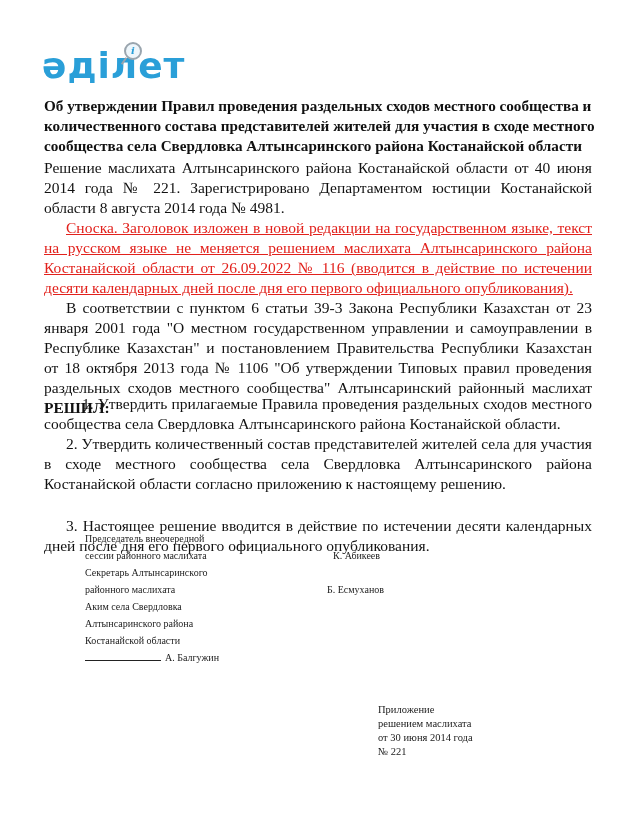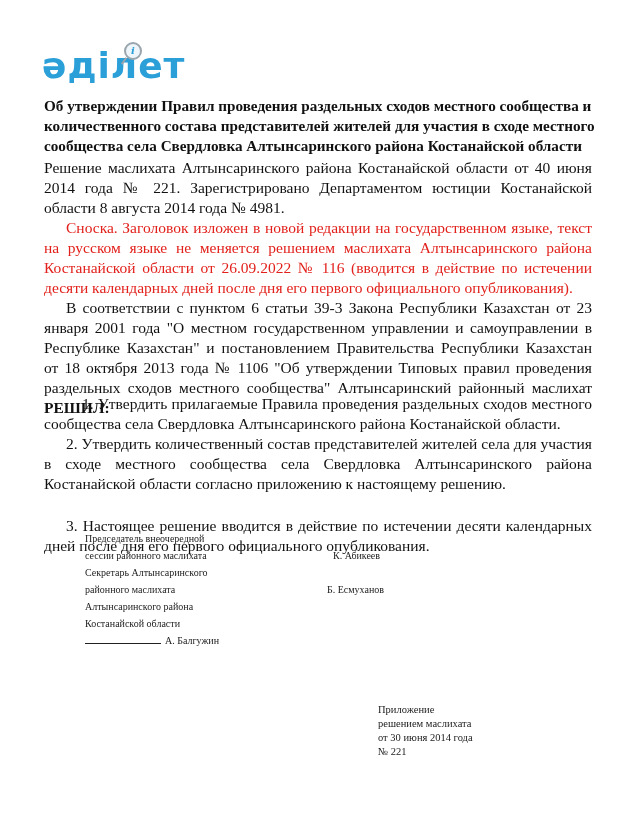--- a/index.html
+++ b/index.html
@@ -22,33 +22,34 @@
 
 <div class="logo">
   <span class="logo-text">әділет</span>
   <span class="logo-mag">i</span>
 </div>
 
 <div class="title">Об утверждении Правил проведения раздельных сходов местного сообщества и количественного состава представителей жителей для участия в сходе местного сообщества села Свердловка Алтынсаринского района Костанайской области</div>
 
 <div class="p" style="top:158px;">Решение маслихата Алтынсаринского района Костанайской области от 40 июня 2014 года № 221. Зарегистрировано Департаментом юстиции Костанайской области 8 августа 2014 года № 4981.</div>
 
-<div class="p red ind" style="top:218px;">Сноска. Заголовок изложен в новой редакции на государственном языке, текст на русском языке не меняется решением маслихата Алтынсаринского района Костанайской области от 26.09.2022 № 116 (вводится в действие по истечении десяти календарных дней после дня его первого официального опубликования).</div>
+<div class="p red ind" style="top:218px;text-decoration:underline;">Сноска. Заголовок изложен в новой редакции на государственном языке, текст на русском языке не меняется решением маслихата Алтынсаринского района Костанайской области от 26.09.2022 № 116 (вводится в действие по истечении десяти календарных дней после дня его первого официального опубликования).</div>
 
 <div class="p ind" style="top:298px;"><span>В соответствии с пунктом 6 статьи 39-3 Закона Республики Казахстан от 23 января 2001 года "О местном государственном управлении и самоуправлении в Республике Казахстан" и постановлением Правительства Республики Казахстан от 18 октября 2013 года № 1106 "Об утверждении Типовых правил проведения раздельных сходов местного сообщества" Алтынсаринский районный маслихат </span><b>РЕШИЛ:</b></div>
 
 <div class="p ind2" style="top:394px;">1. Утвердить прилагаемые Правила проведения раздельных сходов местного сообщества села Свердловка Алтынсаринского района Костанайской области.</div>
 <div class="p ind" style="top:434px;">2. Утвердить количественный состав представителей жителей села для участия в сходе местного сообщества села Свердловка Алтынсаринского района Костанайской области согласно приложению к настоящему решению.</div>
 <div class="p ind" style="top:516px;">3. Настоящее решение вводится в действие по истечении десяти календарных дней после дня его первого официального опубликования.</div>
 
 <div class="sig" style="left:44px; top:530px;">
   <div>Председатель внеочередной</div>
   <div>сессии районного маслихата</div>
   <div>Секретарь Алтынсаринского</div>
   <div>районного маслихата</div>
+  <div>Аким села Свердловка</div>
   <div>Алтынсаринского района</div>
   <div>Костанайской области</div>
   <div><span class="line"></span><span>А. Балгужин</span></div>
 </div>
 
 <div class="sig" style="left:292px; top:547px;">К. Абикеев</div>
 <div class="sig" style="left:286px; top:581px;">Б. Есмуханов</div>
 
 <div class="appendix">
   <div>Приложение</div>

